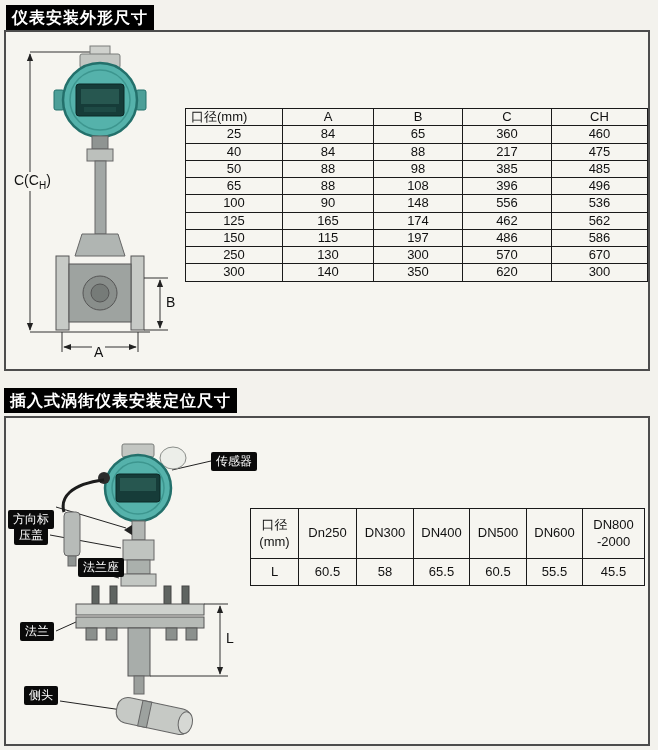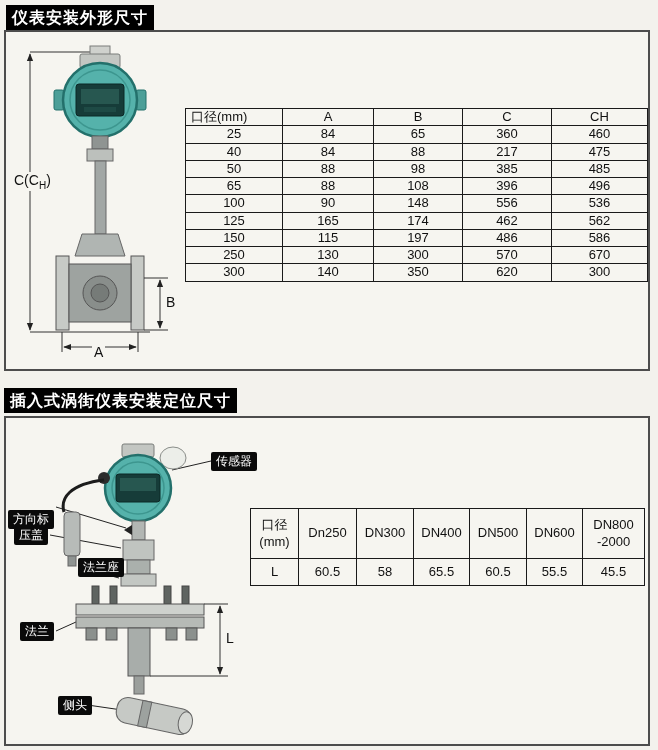--- a/index.html
+++ b/index.html
@@ -267,21 +267,21 @@
           <ellipse cx="32" cy="0" rx="7" ry="11" fill="#d6d8d4" stroke="#666"></ellipse>
         </g>
       </g>
     </svg>
 
     <div class="callout" style="left:205px; top:34px;">传感器</div>
     <div class="callout" style="left:2px;   top:92px;">方向标</div>
     <div class="callout" style="left:8px;   top:108px;font-family:Liberation Serif, serif;">压盖</div>
     <div class="callout" style="left:24px;  top:140px;margin-left:48px;">法兰座</div>
     <div class="callout" style="left:14px;  top:204px;">法兰</div>
-    <div class="callout" style="left:18px;  top:278px;margin-left:34px;">侧头</div>
+    <div class="callout" style="left:18px;  top:268px;">侧头</div>
     <div class="dim-text" style="left:218px; top:212px;">L</div>
 
     <table id="table2" class="dim-table" style="left:244px; top:90px; width:394px;">
       <colgroup>
         <col style="width:48px">
           <col style="width:58px">
           <col style="width:57px">
           <col style="width:56px">
           <col style="width:57px">
           <col style="width:56px">

